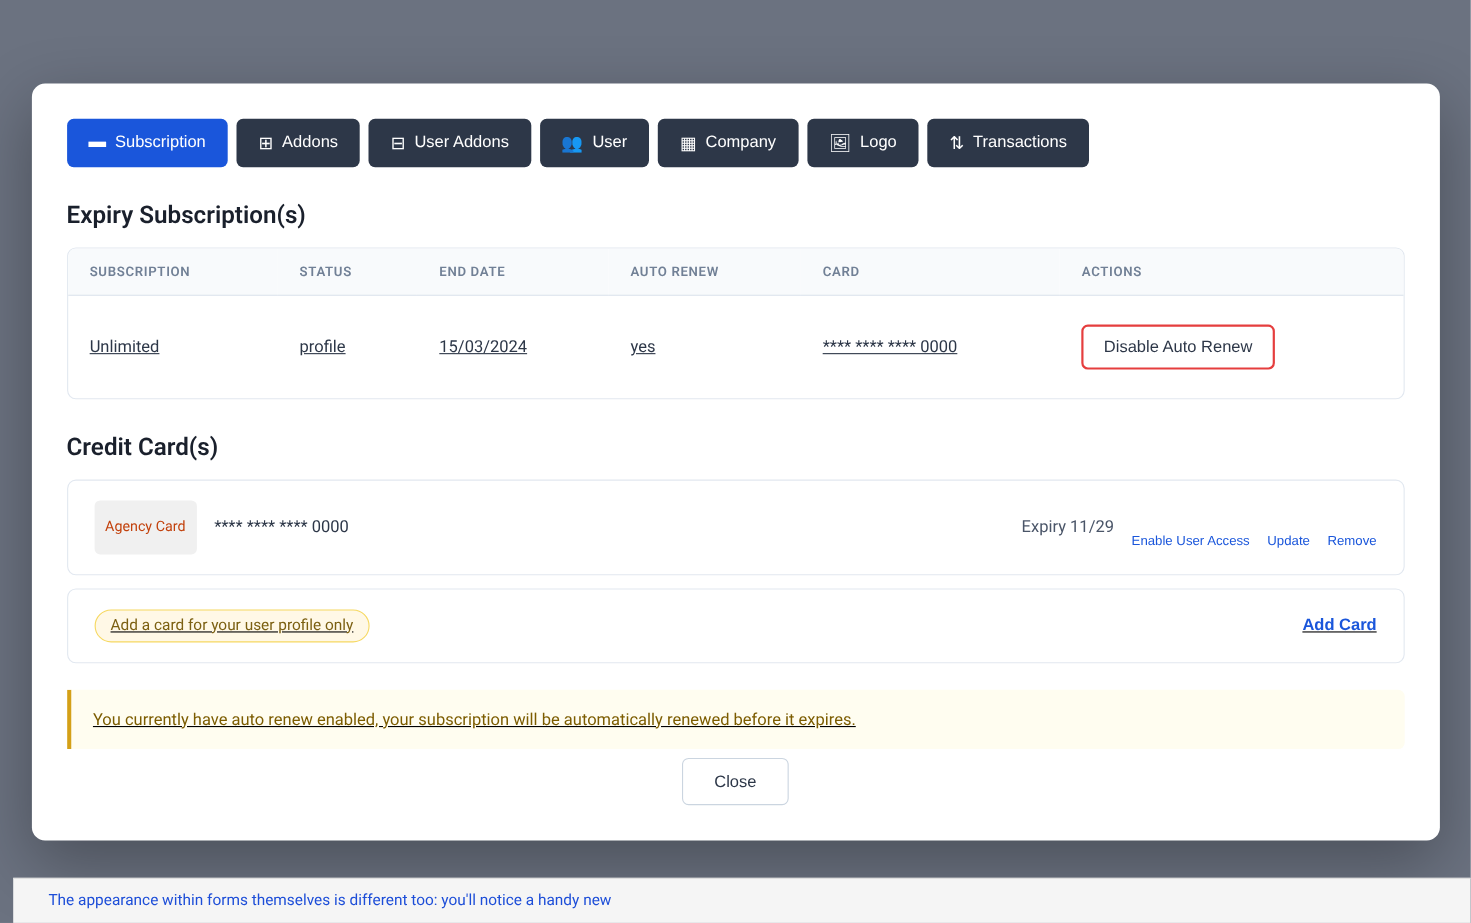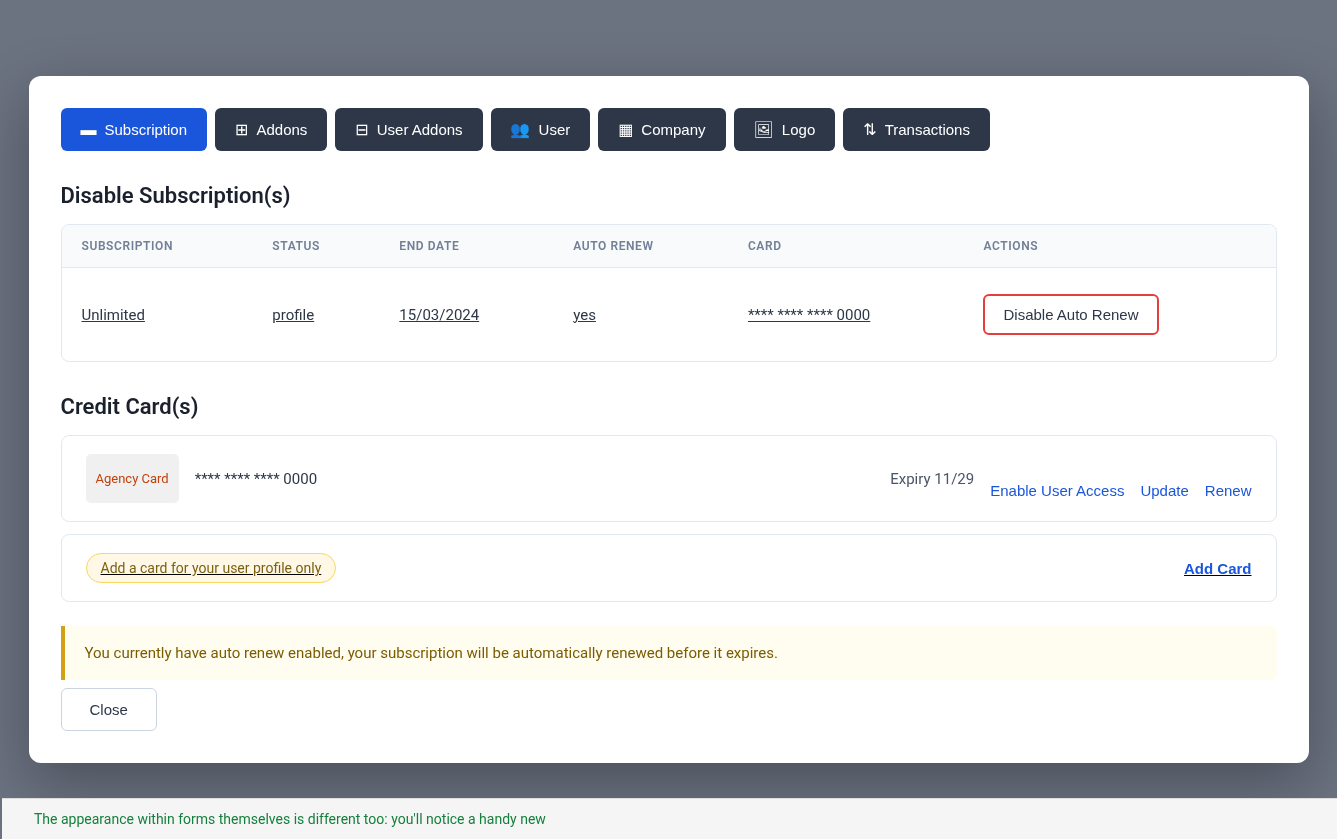--- a/index.html
+++ b/index.html
@@ -151,21 +151,21 @@
     }
 
     .card-actions {
       display: flex;
       gap: 16px;
       align-items: center;
     }
 
     .card-action-link {
       color: #1a56db;
-      font-size: 15px;
+      font-size: 12px;
       font-weight: 500;
       cursor: pointer;
       background: none;
       border: none;
       text-decoration: none;
       margin-top: 24px;
     }
 
     .user-card-row {
       border: 1px solid #e2e8f0;
@@ -195,55 +195,56 @@
       background: none;
       border: none;
     }
 
     
     .notice-box {
       border-left: 4px solid #d4a017;
       background: #fffdf0;
       padding: 18px 20px;
       border-radius: 0 6px 6px 0;
+      text-decoration: underline;
     }
 
     .notice-text {
       color: #7c5c00;
       font-size: 15px;
     }
 
     
     .modal-footer {
       display: flex;
-      justify-content: flex-start;
+      justify-content: center;
       padding-top: 8px;
     }
 
     .close-btn {
       background: #fff;
       border: 1px solid #cbd5e0;
       color: #2d3748;
       padding: 12px 28px;
       border-radius: 6px;
       font-size: 15px;
       font-weight: 500;
       cursor: pointer;
     }
 
     
     .bottom-hint {
       position: absolute;
       bottom: 0;
-      left: 2px;
+      left: 12px;
       right: 0;
       background: #f5f5f5;
       padding: 12px 32px;
       font-size: 14px;
-      color: #15803d;
+      color: #1d4ed8;
       border-top: 1px solid #ddd;
     }
   </style>
 </head>
 <body>
 
 <div class="modal-overlay">
   <div class="modal">
 
     <div class="tab-bar">
@@ -270,21 +271,21 @@
       <button class="tab-btn">
         <span class="tab-icon">🖼</span>
         <span>Logo</span>
       </button>
       <button class="tab-btn">
         <span class="tab-icon">⇅</span>
         <span>Transactions</span>
       </button>
     </div>
 
-    <h2 class="section-heading">Disable Subscription(s)</h2>
+    <h2 class="section-heading">Expiry Subscription(s)</h2>
 
     <div class="table-container">
       <table>
         <thead>
           <tr>
             <th>SUBSCRIPTION</th>
             <th>STATUS</th>
             <th>END DATE</th>
             <th>AUTO RENEW</th>
             <th>CARD</th>
@@ -308,21 +309,21 @@
 
     <h2 class="section-heading">Credit Card(s)</h2>
 
     <div class="card-row">
       <span class="agency-badge">Agency Card</span>
       <span class="card-number">**** **** **** 0000</span>
       <span class="card-expiry">Expiry 11/29</span>
       <div class="card-actions">
         <button class="card-action-link">Enable User Access</button>
         <button class="card-action-link">Update</button>
-        <button class="card-action-link">Renew</button>
+        <button class="card-action-link">Remove</button>
       </div>
     </div>
 
     <div class="user-card-row">
       <span class="user-card-label">Add a card for your user profile only</span>
       <button class="add-card-btn">Add Card</button>
     </div>
 
     <div class="notice-box">
       <p class="notice-text">You currently have auto renew enabled, your subscription will be automatically renewed before it expires.</p>

